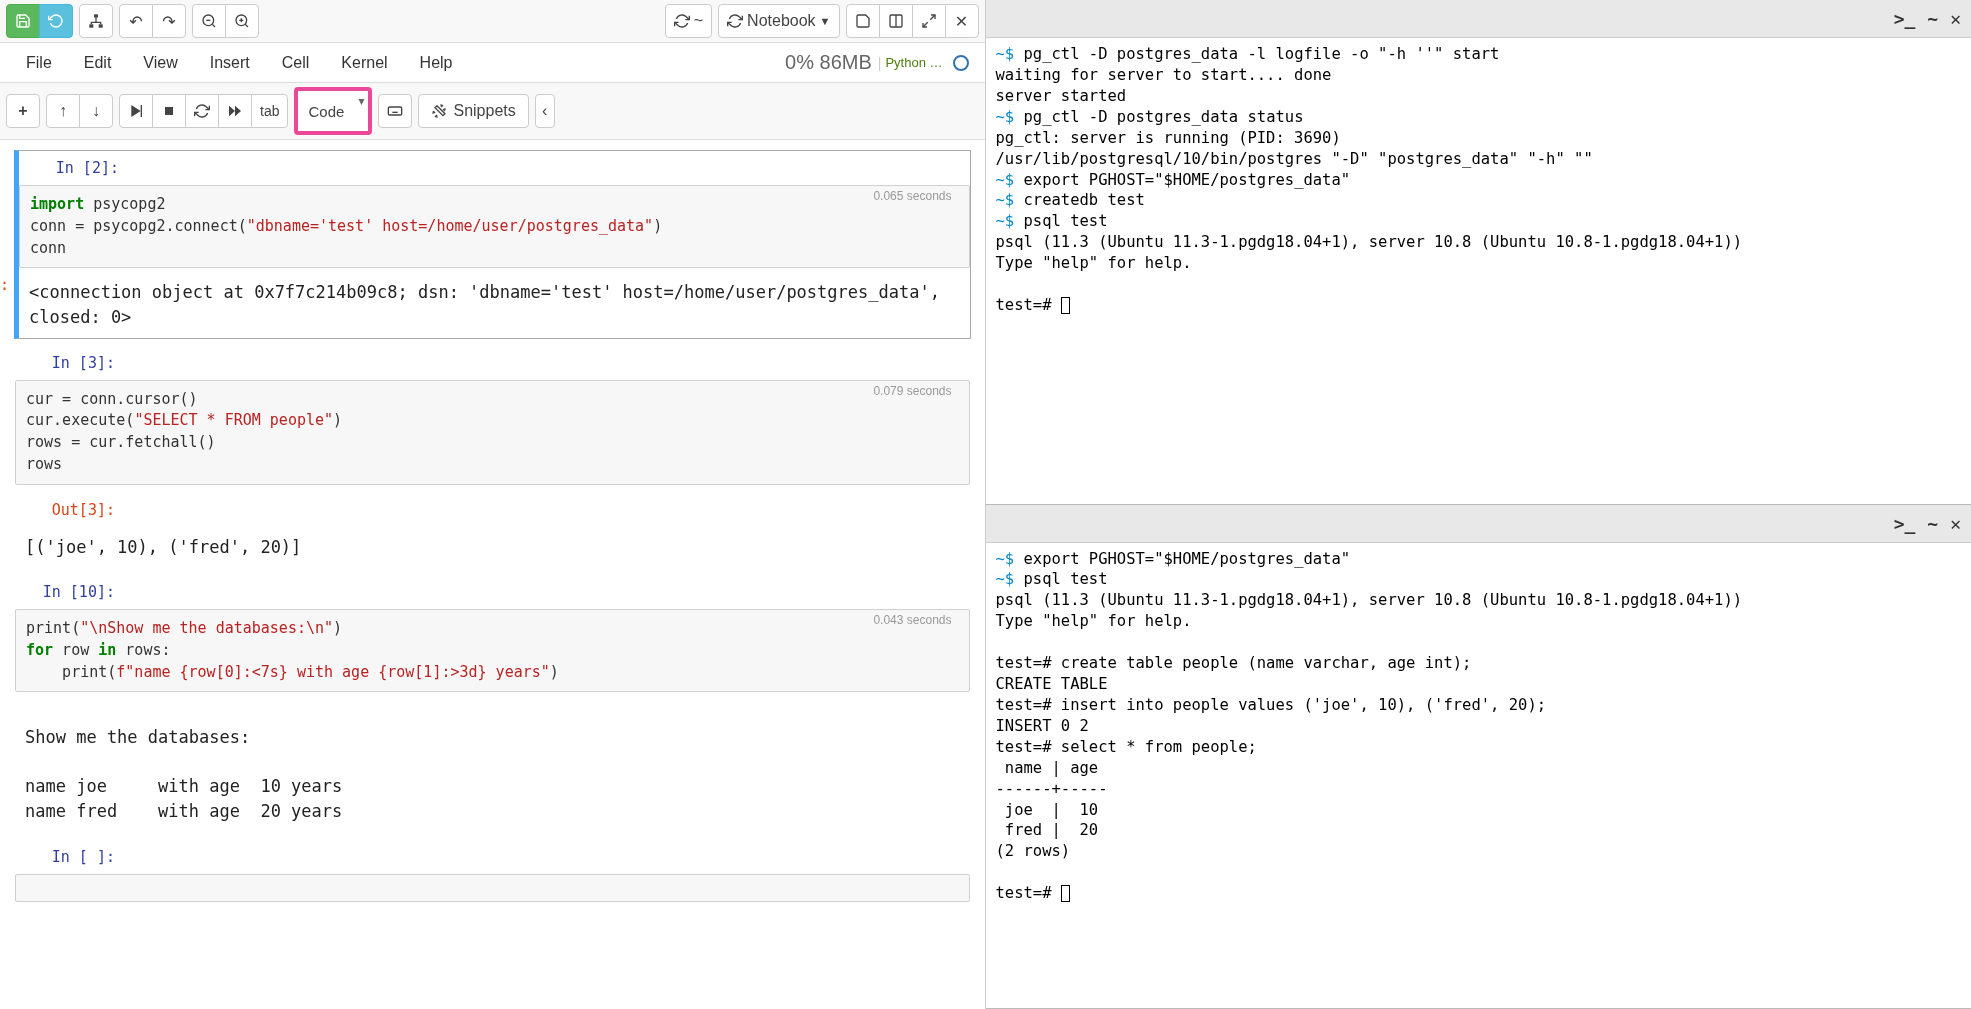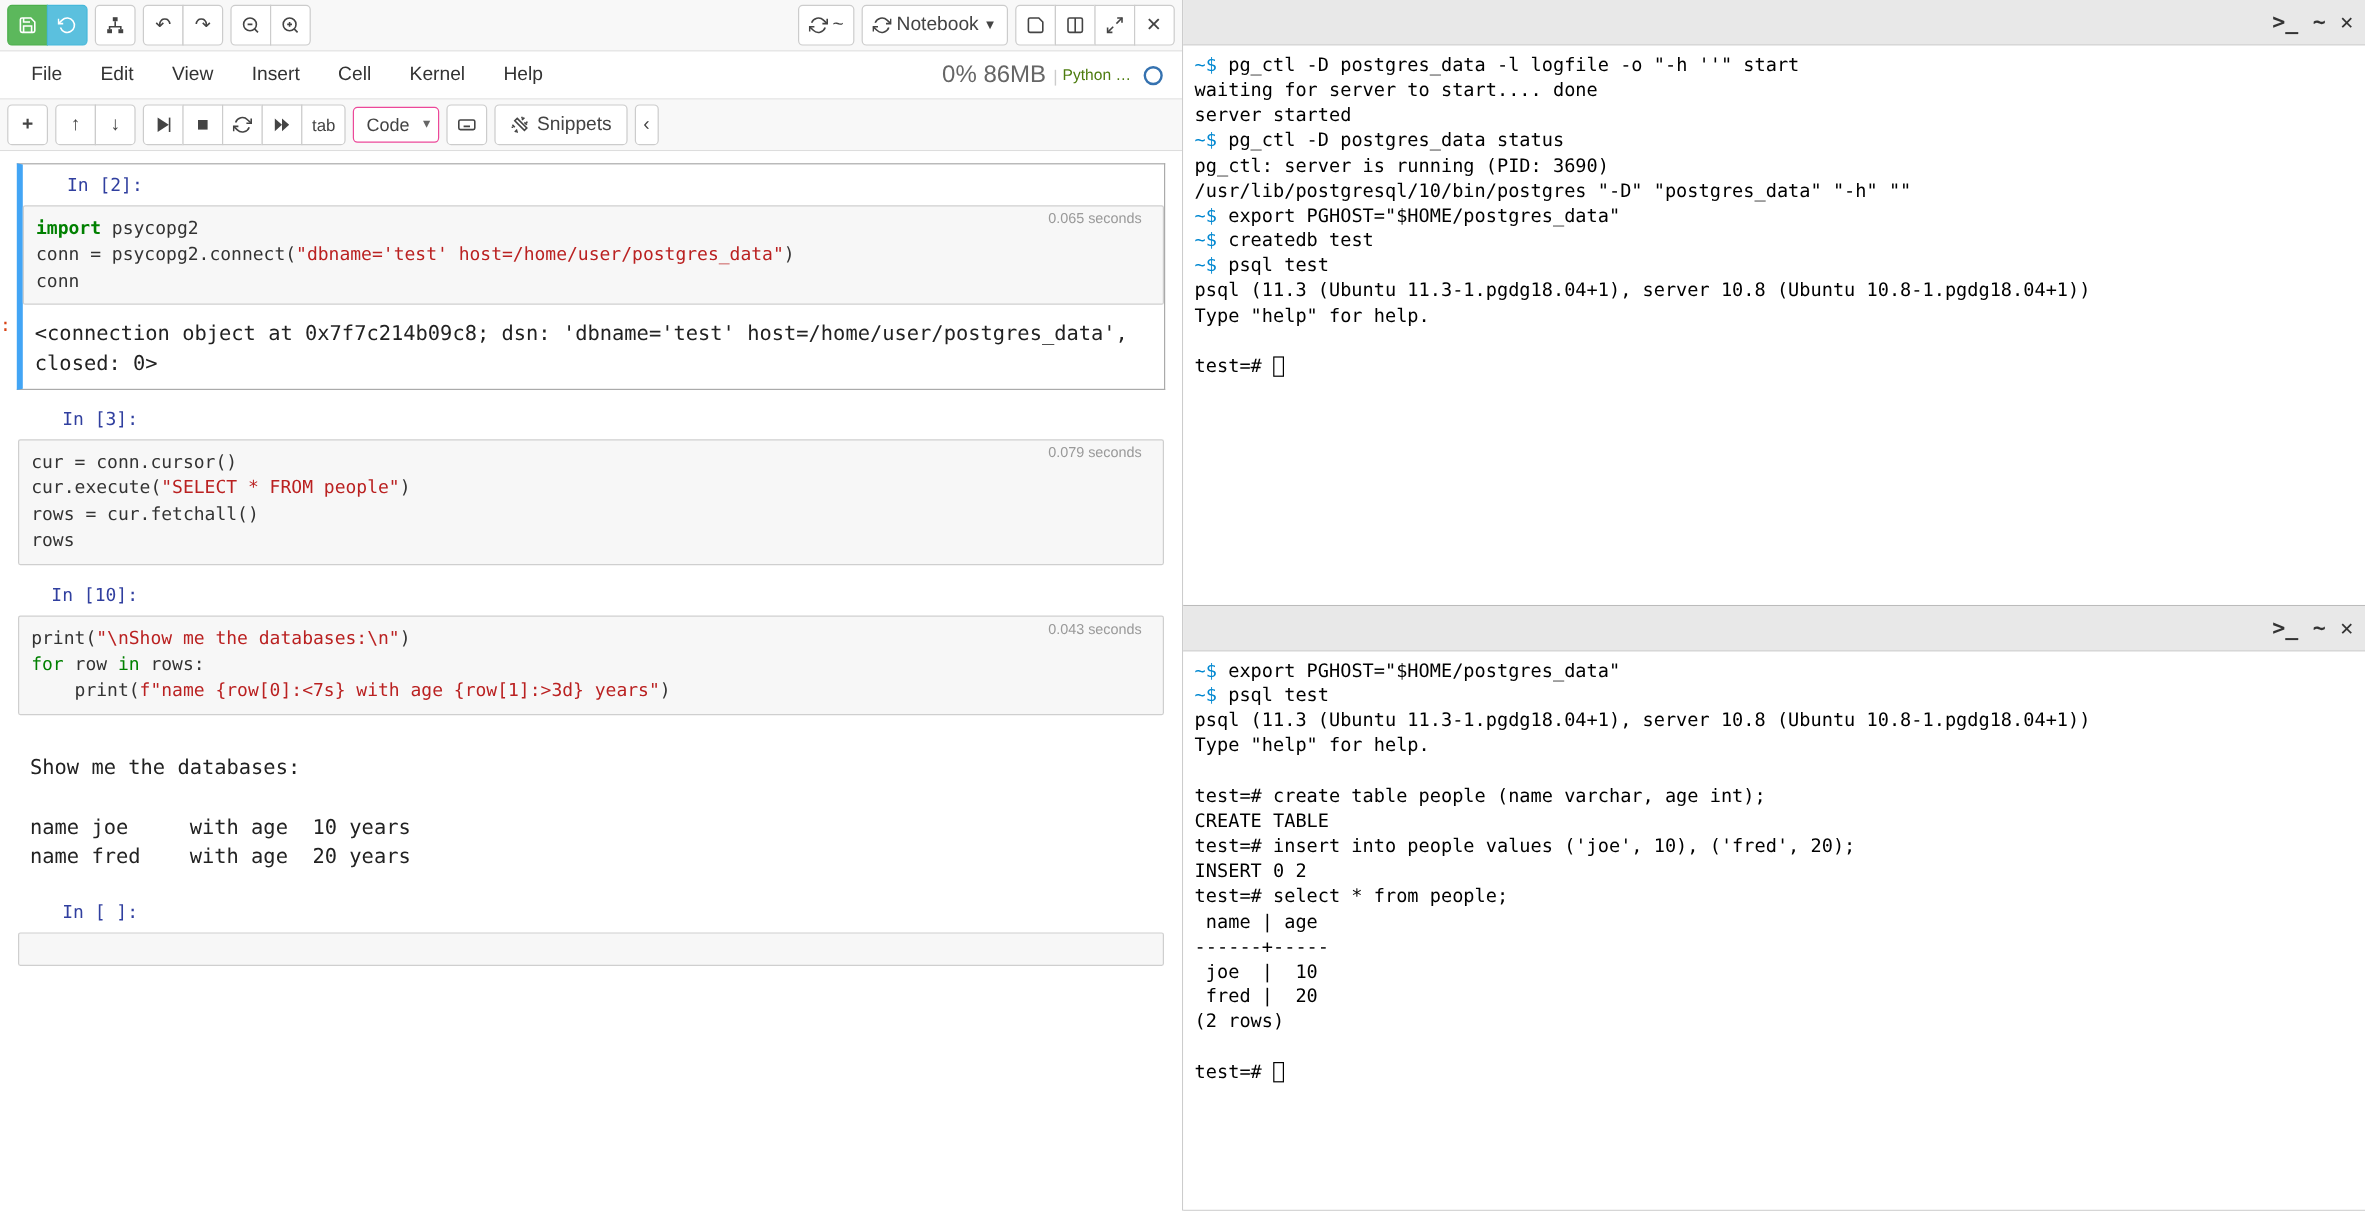--- a/index.html
+++ b/index.html
@@ -20,41 +20,41 @@
 .toolbar-spacer { flex: 1; }
 .status-text { font-size: 20px; color: #666; padding: 0 6px; }
 .kernel-name { color: #4d7c0f; font-size: 13px; padding: 0 4px; }
 .kernel-status-circle { width: 16px; height: 16px; border: 2px solid #3572b0; border-radius: 50%; display: inline-block; margin: 0 6px; }
 
 
 .menu-bar { display: flex; align-items: center; background: #fff; border-bottom: 1px solid #ddd; padding: 0 10px; min-height: 40px; }
 .menu-item { padding: 8px 16px; font-size: 16px; color: #333; cursor: pointer; }
 
 
-.cell-type-select { height: 30px; padding: 0 24px 0 10px; border: 1px solid #ec4899; border-radius: 4px; background: #fff; font-size: 15px; color: #444; appearance: none; -webkit-appearance: none; position: relative; }
+.cell-type-select { height: 48px; padding: 0 24px 0 10px; border: 4px solid #ec4899; border-radius: 4px; background: #fff; font-size: 15px; color: #444; appearance: none; -webkit-appearance: none; position: relative; }
 .select-wrap { position: relative; display: inline-block; }
 .select-wrap::after { content: "▾"; position: absolute; right: 8px; top: 7px; pointer-events: none; color: #666; font-size: 12px; }
 
 
 .notebook-area { flex: 1; overflow: auto; background: #fff; padding: 10px 14px 30px 14px; }
 .cell { display: flex; margin-bottom: 6px; border: 1px solid transparent; flex-direction: column; }
 .cell.selected { border: 1px solid #aaa; border-left: 5px solid #42A5F5; }
 .cell.selected .prompt-col { padding-left: 0; }
 .prompt-col { width: 110px; text-align: right; padding: 8px 10px 8px 4px; font-family: "Menlo", "Consolas", monospace; font-size: 15px; flex-shrink: 0; }
 .prompt-in { color: #303F9F; }
 .prompt-out { color: #D84315; }
 .cell-body { flex: 1; position: relative; }
 .input-area { border: 1px solid #cfcfcf; border-radius: 2px; background: #f7f7f7; padding: 8px 10px; font-family: "Menlo", "Consolas", monospace; font-size: 15px; line-height: 1.45; white-space: pre; overflow-x: auto; }
 .timing { position: absolute; top: 4px; right: 18px; font-size: 12px; color: #999; z-index: 2; }
 .output-area { padding: 8px 10px; font-family: "Menlo", "Consolas", monospace; font-size: 17px; line-height: 1.45; white-space: pre-wrap; color: #222; }
 .output-row { display: flex; }
 .output-row .prompt-col { padding-top: 8px; }
 
 
-.kw { color: #008000; font-weight: normal; }
+.kw { color: #008000; font-weight: bold; }
 .str { color: #BA2121; }
 .imp { color: #008000; font-weight: bold; }
 
 
 .term-pane { flex: 1; display: flex; flex-direction: column; border-bottom: 1px solid #bbb; }
 .term-header { background: #e8e8e8; min-height: 38px; display: flex; align-items: center; justify-content: flex-end; padding: 0 10px; gap: 12px; border-bottom: 1px solid #ccc; }
 .term-header .hicon { font-size: 18px; color: #333; cursor: pointer; font-weight: bold; font-family: monospace; }
 .term-body { flex: 1; padding: 6px 10px; font-family: "Menlo", "Consolas", monospace; font-size: 15.5px; line-height: 1.35; white-space: pre-wrap; overflow: auto; background: #fff; color: #000; }
 .term-prompt { color: #0288D1; }
 .cursor-box { display: inline-block; width: 9px; height: 17px; border: 1px solid #000; vertical-align: text-bottom; }
@@ -252,20 +252,26 @@
       <div class="cell">
         <div class="prompt-col prompt-in">In [3]:</div>
         <div class="cell-body">
           <div class="timing">0.079 seconds</div>
           <div class="input-area">cur = conn.cursor()
 cur.execute(<span class="str">"SELECT * FROM people"</span>)
 rows = cur.fetchall()
 rows</div>
         </div>
       </div>
+      <div class="cell">
+        <div class="prompt-col prompt-out">Out[3]:</div>
+        <div class="cell-body">
+          <div class="output-area" style="padding-top:8px">[('joe', 10), ('fred', 20)]</div>
+        </div>
+      </div>
 
       <div class="cell">
         <div class="prompt-col prompt-in">In [10]:</div>
         <div class="cell-body">
           <div class="timing">0.043 seconds</div>
           <div class="input-area">print(<span class="str">"\nShow me the databases:\n"</span>)
 <span class="kw">for</span> row <span class="kw">in</span> rows:
     print(<span class="str">f"name {row[0]:&lt;7s} with age {row[1]:&gt;3d} years"</span>)</div>
           <div class="output-area">
 Show me the databases:

